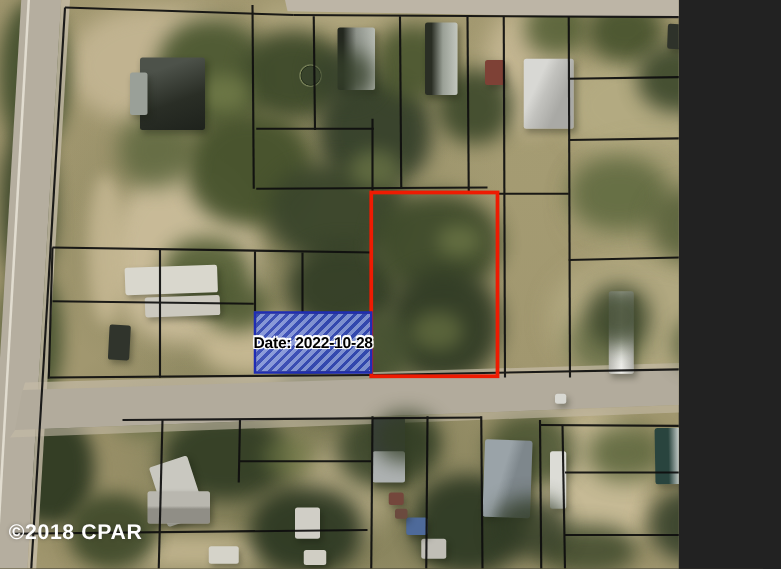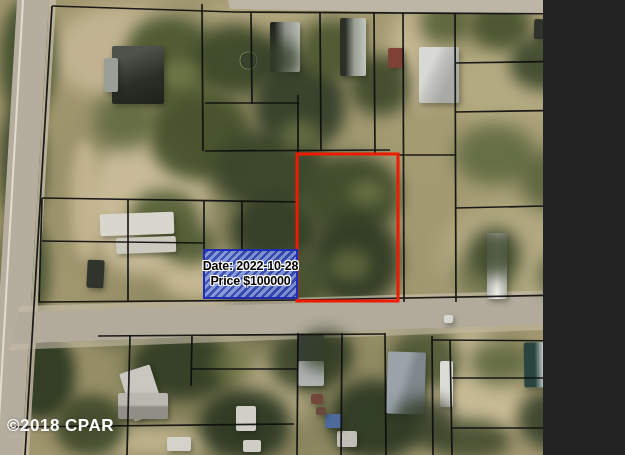--- a/index.html
+++ b/index.html
@@ -208,18 +208,17 @@
         <line x1="452" y1="378" x2="584" y2="378"></line>
         <line x1="452" y1="428" x2="584" y2="428"></line>
         <line x1="10" y1="427" x2="294" y2="424"></line>
       </g>
     <rect x="297" y="154" width="101" height="147" fill="none" stroke="#ee1b02" stroke-width="3"></rect>
   </svg>
 
   <div class="sold-parcel">
     <div class="sold-label">
       <span>Date: 2022-10-28</span>
-      <span>Price $100000</span>
     </div>
   </div>
 
   <div class="watermark">©2018 CPAR</div>
 </div>
 
 </body></html>

